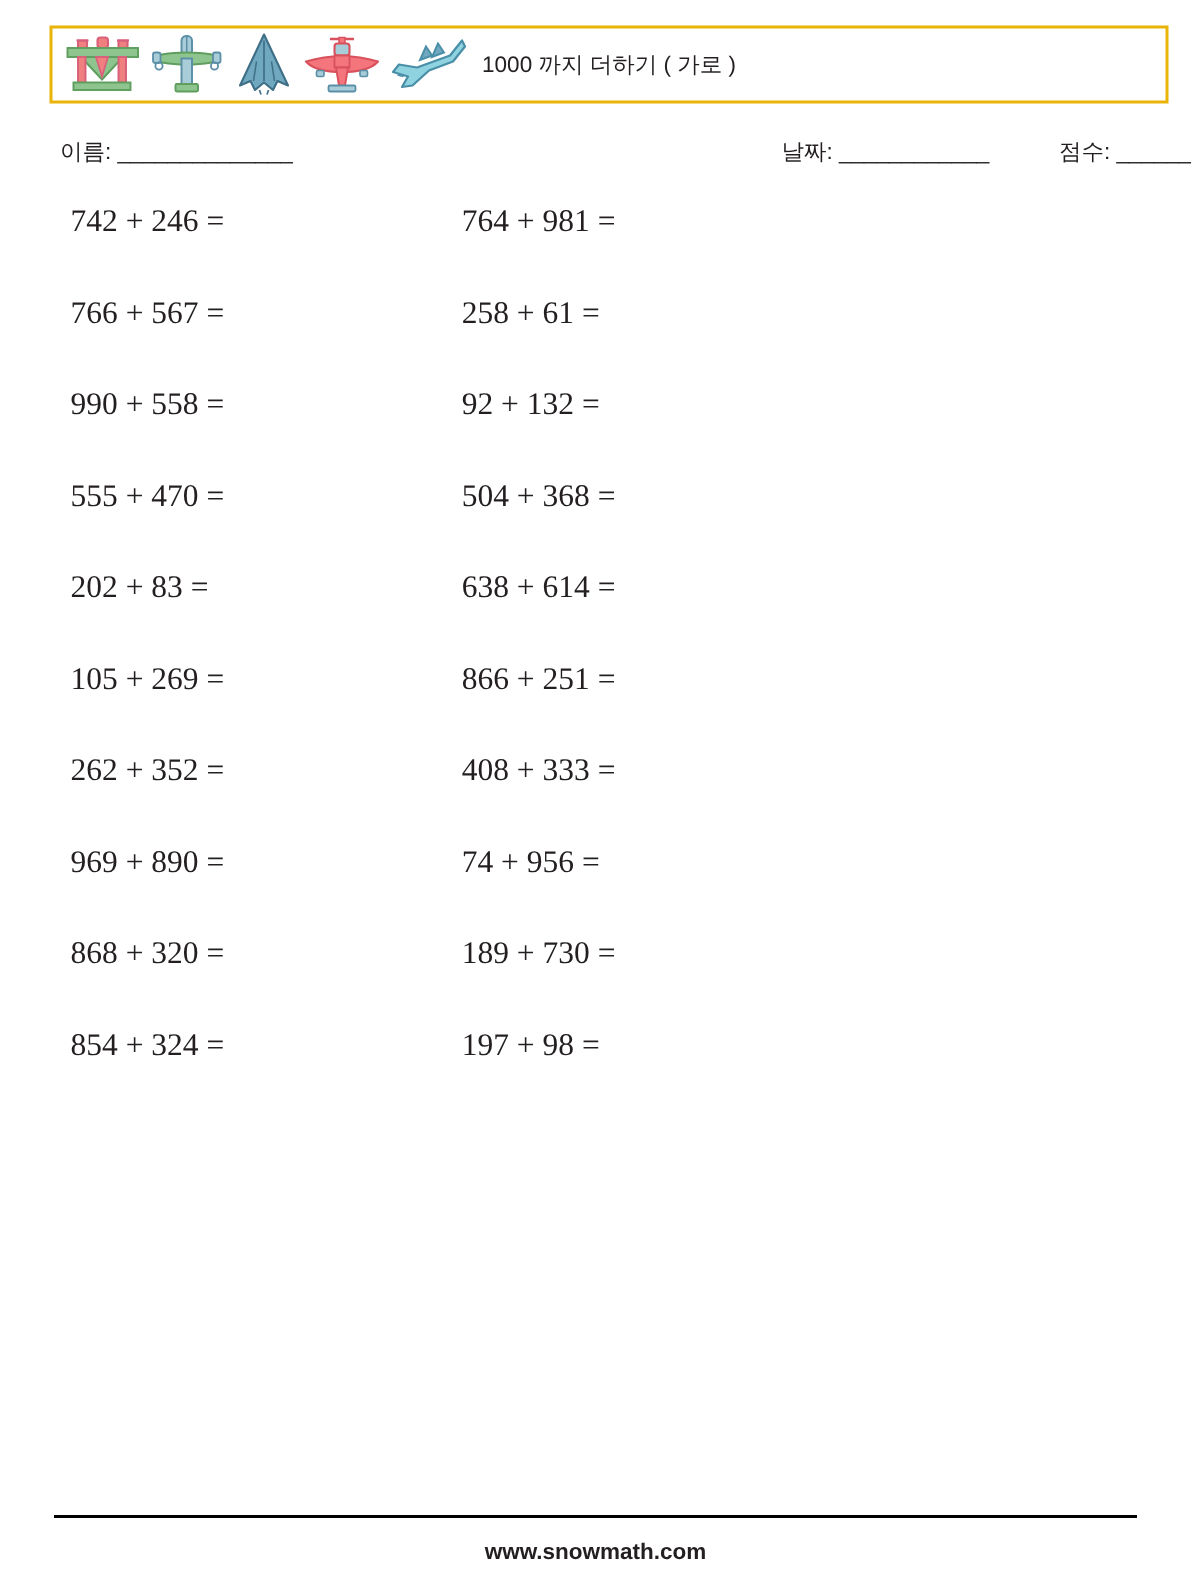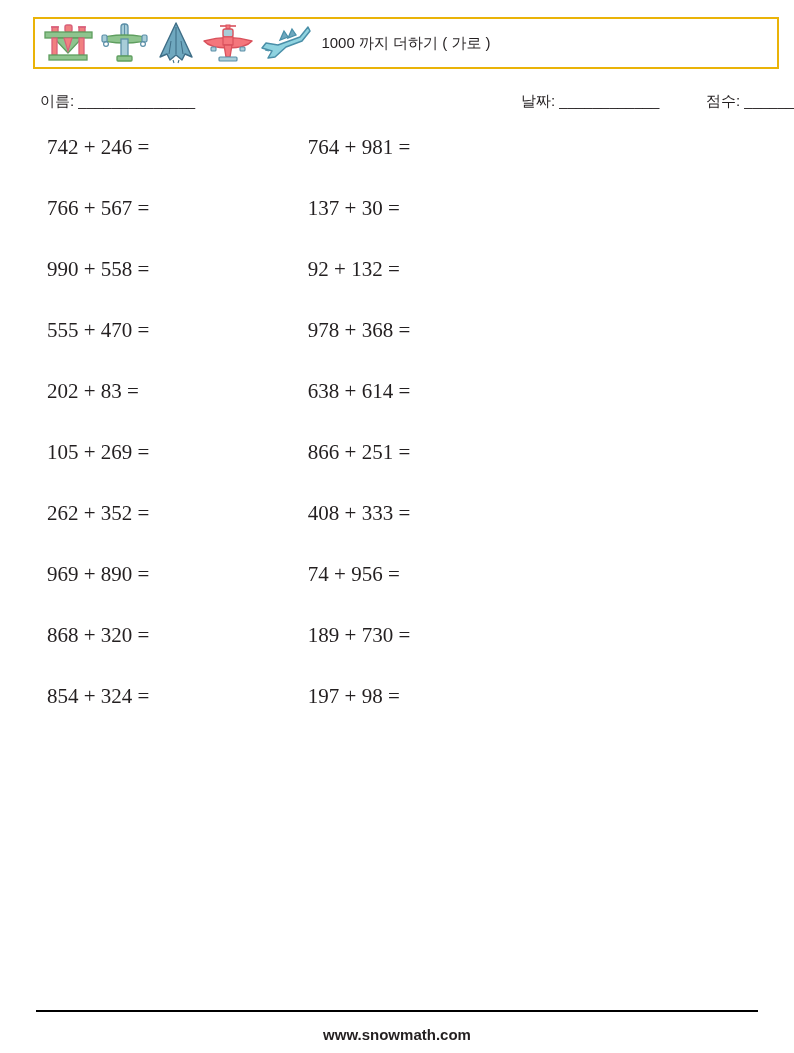--- a/index.html
+++ b/index.html
@@ -196,29 +196,29 @@
 </div>
 
 <div class="problems">
 
   <div class="prob-row">
     <div class="prob-cell left">742 + 246 =</div>
     <div class="prob-cell right">764 + 981 =</div>
   </div>
   <div class="prob-row">
     <div class="prob-cell left">766 + 567 =</div>
-    <div class="prob-cell right">137 + 30 =</div>
+    <div class="prob-cell right">258 + 61 =</div>
   </div>
   <div class="prob-row">
     <div class="prob-cell left">990 + 558 =</div>
     <div class="prob-cell right">92 + 132 =</div>
   </div>
   <div class="prob-row">
     <div class="prob-cell left">555 + 470 =</div>
-    <div class="prob-cell right">978 + 368 =</div>
+    <div class="prob-cell right">504 + 368 =</div>
   </div>
   <div class="prob-row">
     <div class="prob-cell left">202 + 83 =</div>
     <div class="prob-cell right">638 + 614 =</div>
   </div>
   <div class="prob-row">
     <div class="prob-cell left">105 + 269 =</div>
     <div class="prob-cell right">866 + 251 =</div>
   </div>
   <div class="prob-row">

